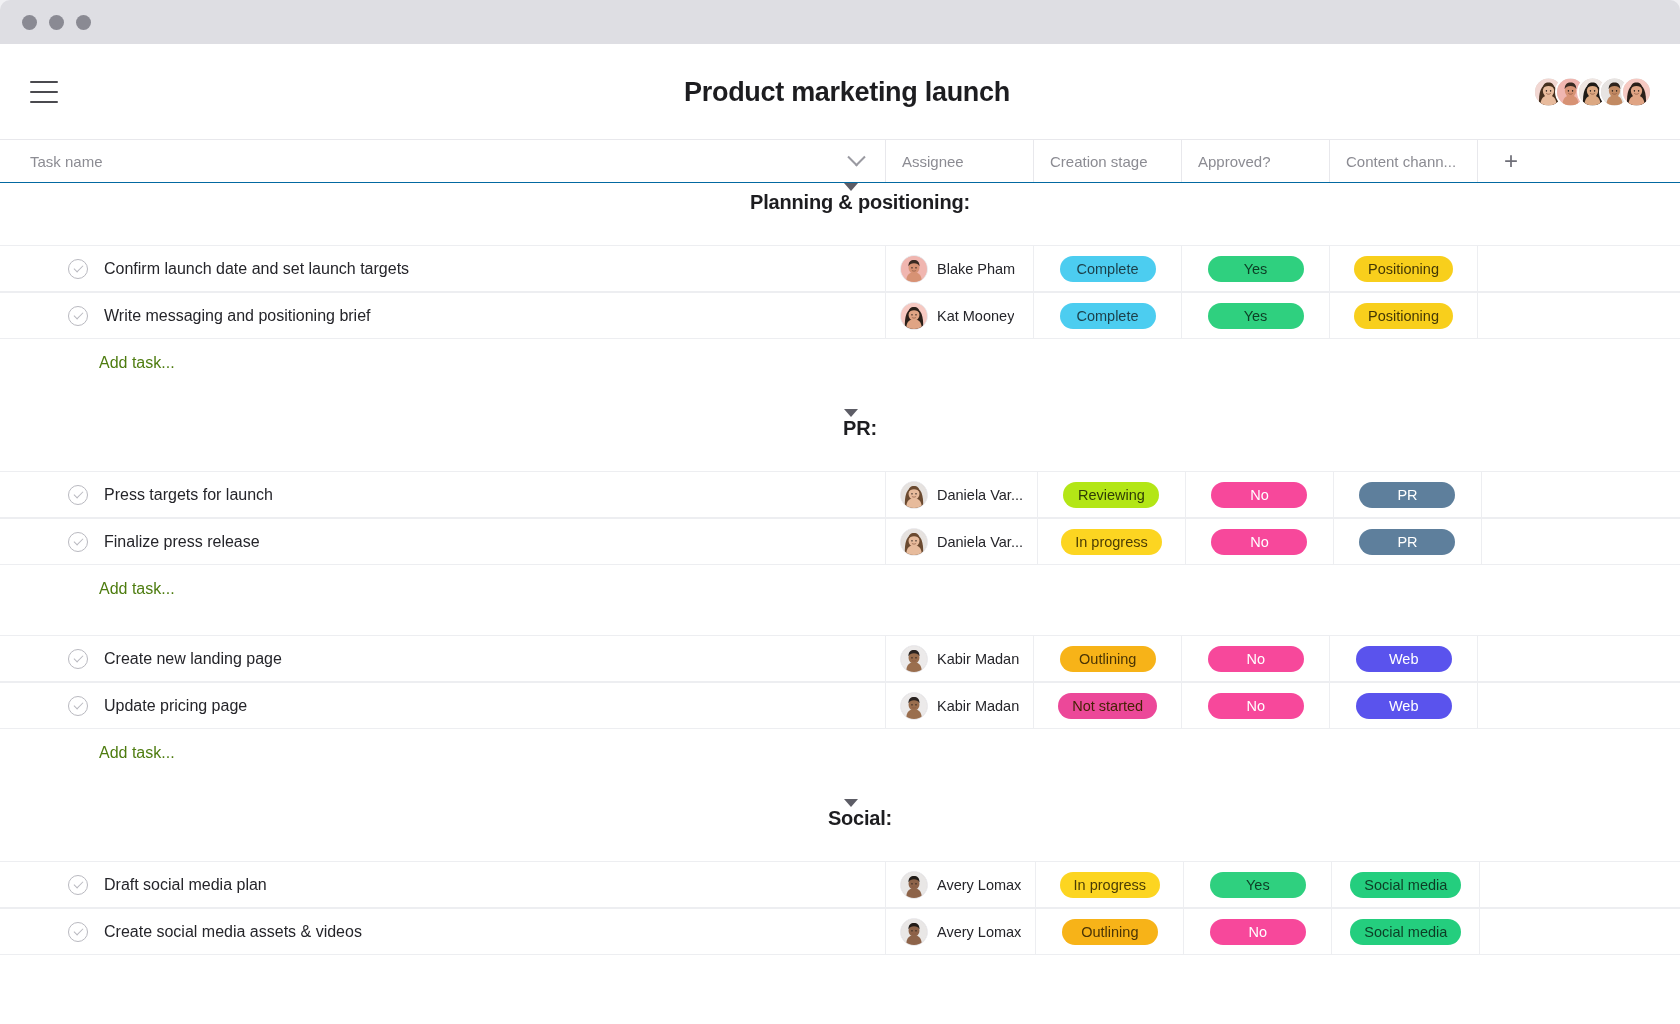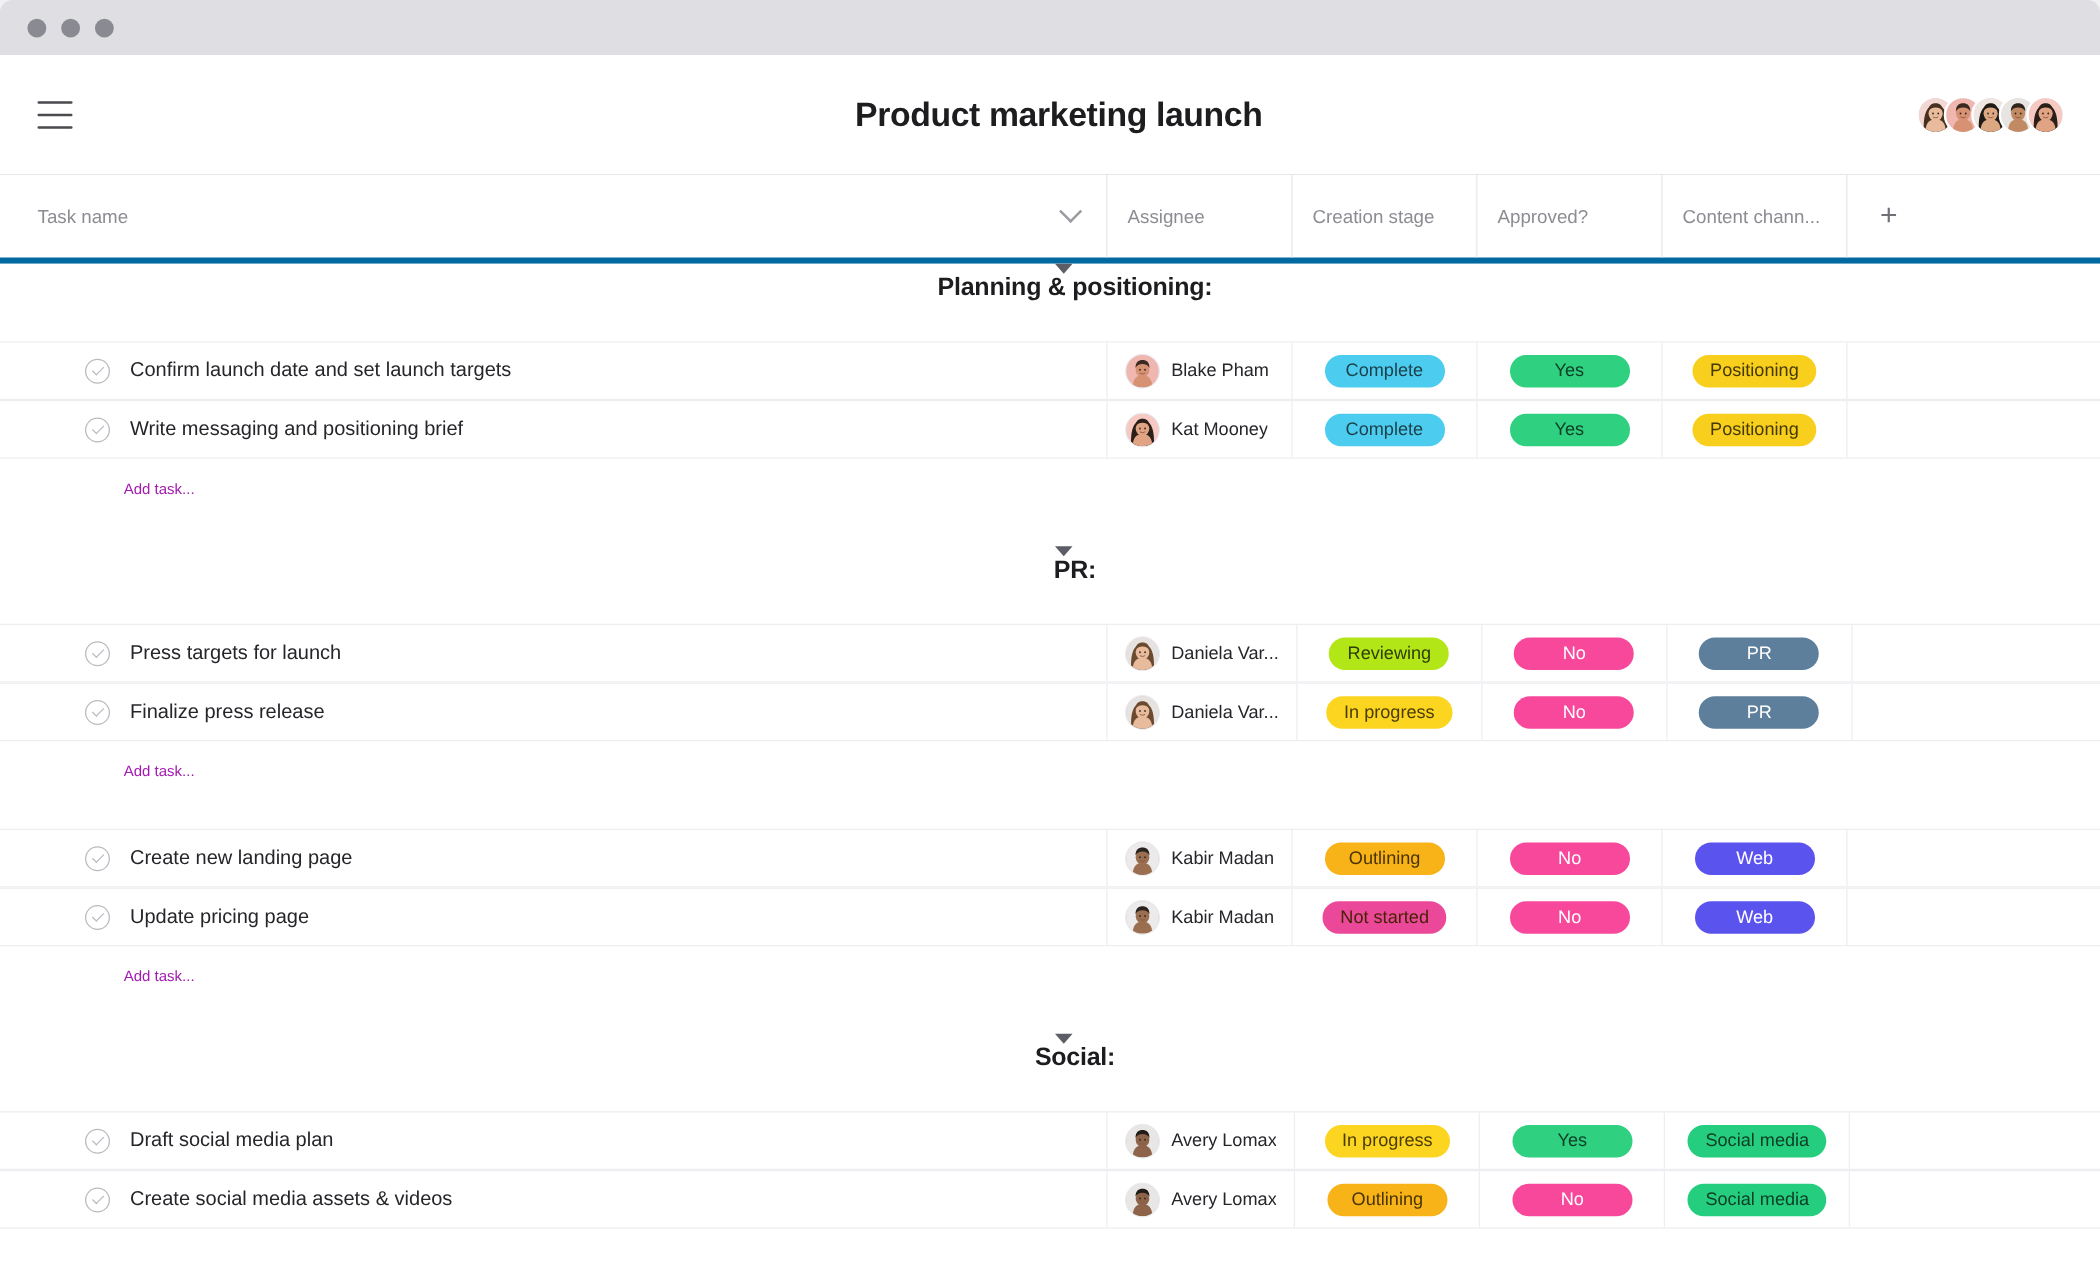--- a/index.html
+++ b/index.html
@@ -80,23 +80,23 @@
     position: relative;
     flex: 0 0 auto;
     background: #d9d2cf;
   }
   .av svg { display: block; width: 100%; height: 100%; }
 
   
   .table { width: 1680px; }
   .thead {
     display: flex; align-items: stretch;
-    height: 72px;
+    height: 44px;
     border-top: 1px solid #e8e8ec;
-    border-bottom: 5px solid #0369a1;
+    border-bottom: 1px solid #0369a1;
     background: #ffffff;
   }
   .th {
     display: flex; align-items: center;
     font-size: 15px; color: #8c8c93;
     padding: 0 16px;
     border-right: 1px solid #e8e8ec;
   }
   .th.task {
     flex: 0 0 886px;
@@ -199,21 +199,21 @@
     border-radius: 13px;
     font-size: 14.5px; font-weight: 400;
     white-space: nowrap;
     cursor: pointer;
   }
 
   .add-task {
     display: flex; align-items: center;
     height: 48px;
     padding-left: 99px;
-    font-size: 12px; color: #a21caf;
+    font-size: 16px; color: #4d7c0f;
     cursor: pointer;
   }
   .spacer { height: 22px; }
 </style>
 </head>
 <body>
 
 <div id="app">
 
   <div class="titlebar">

